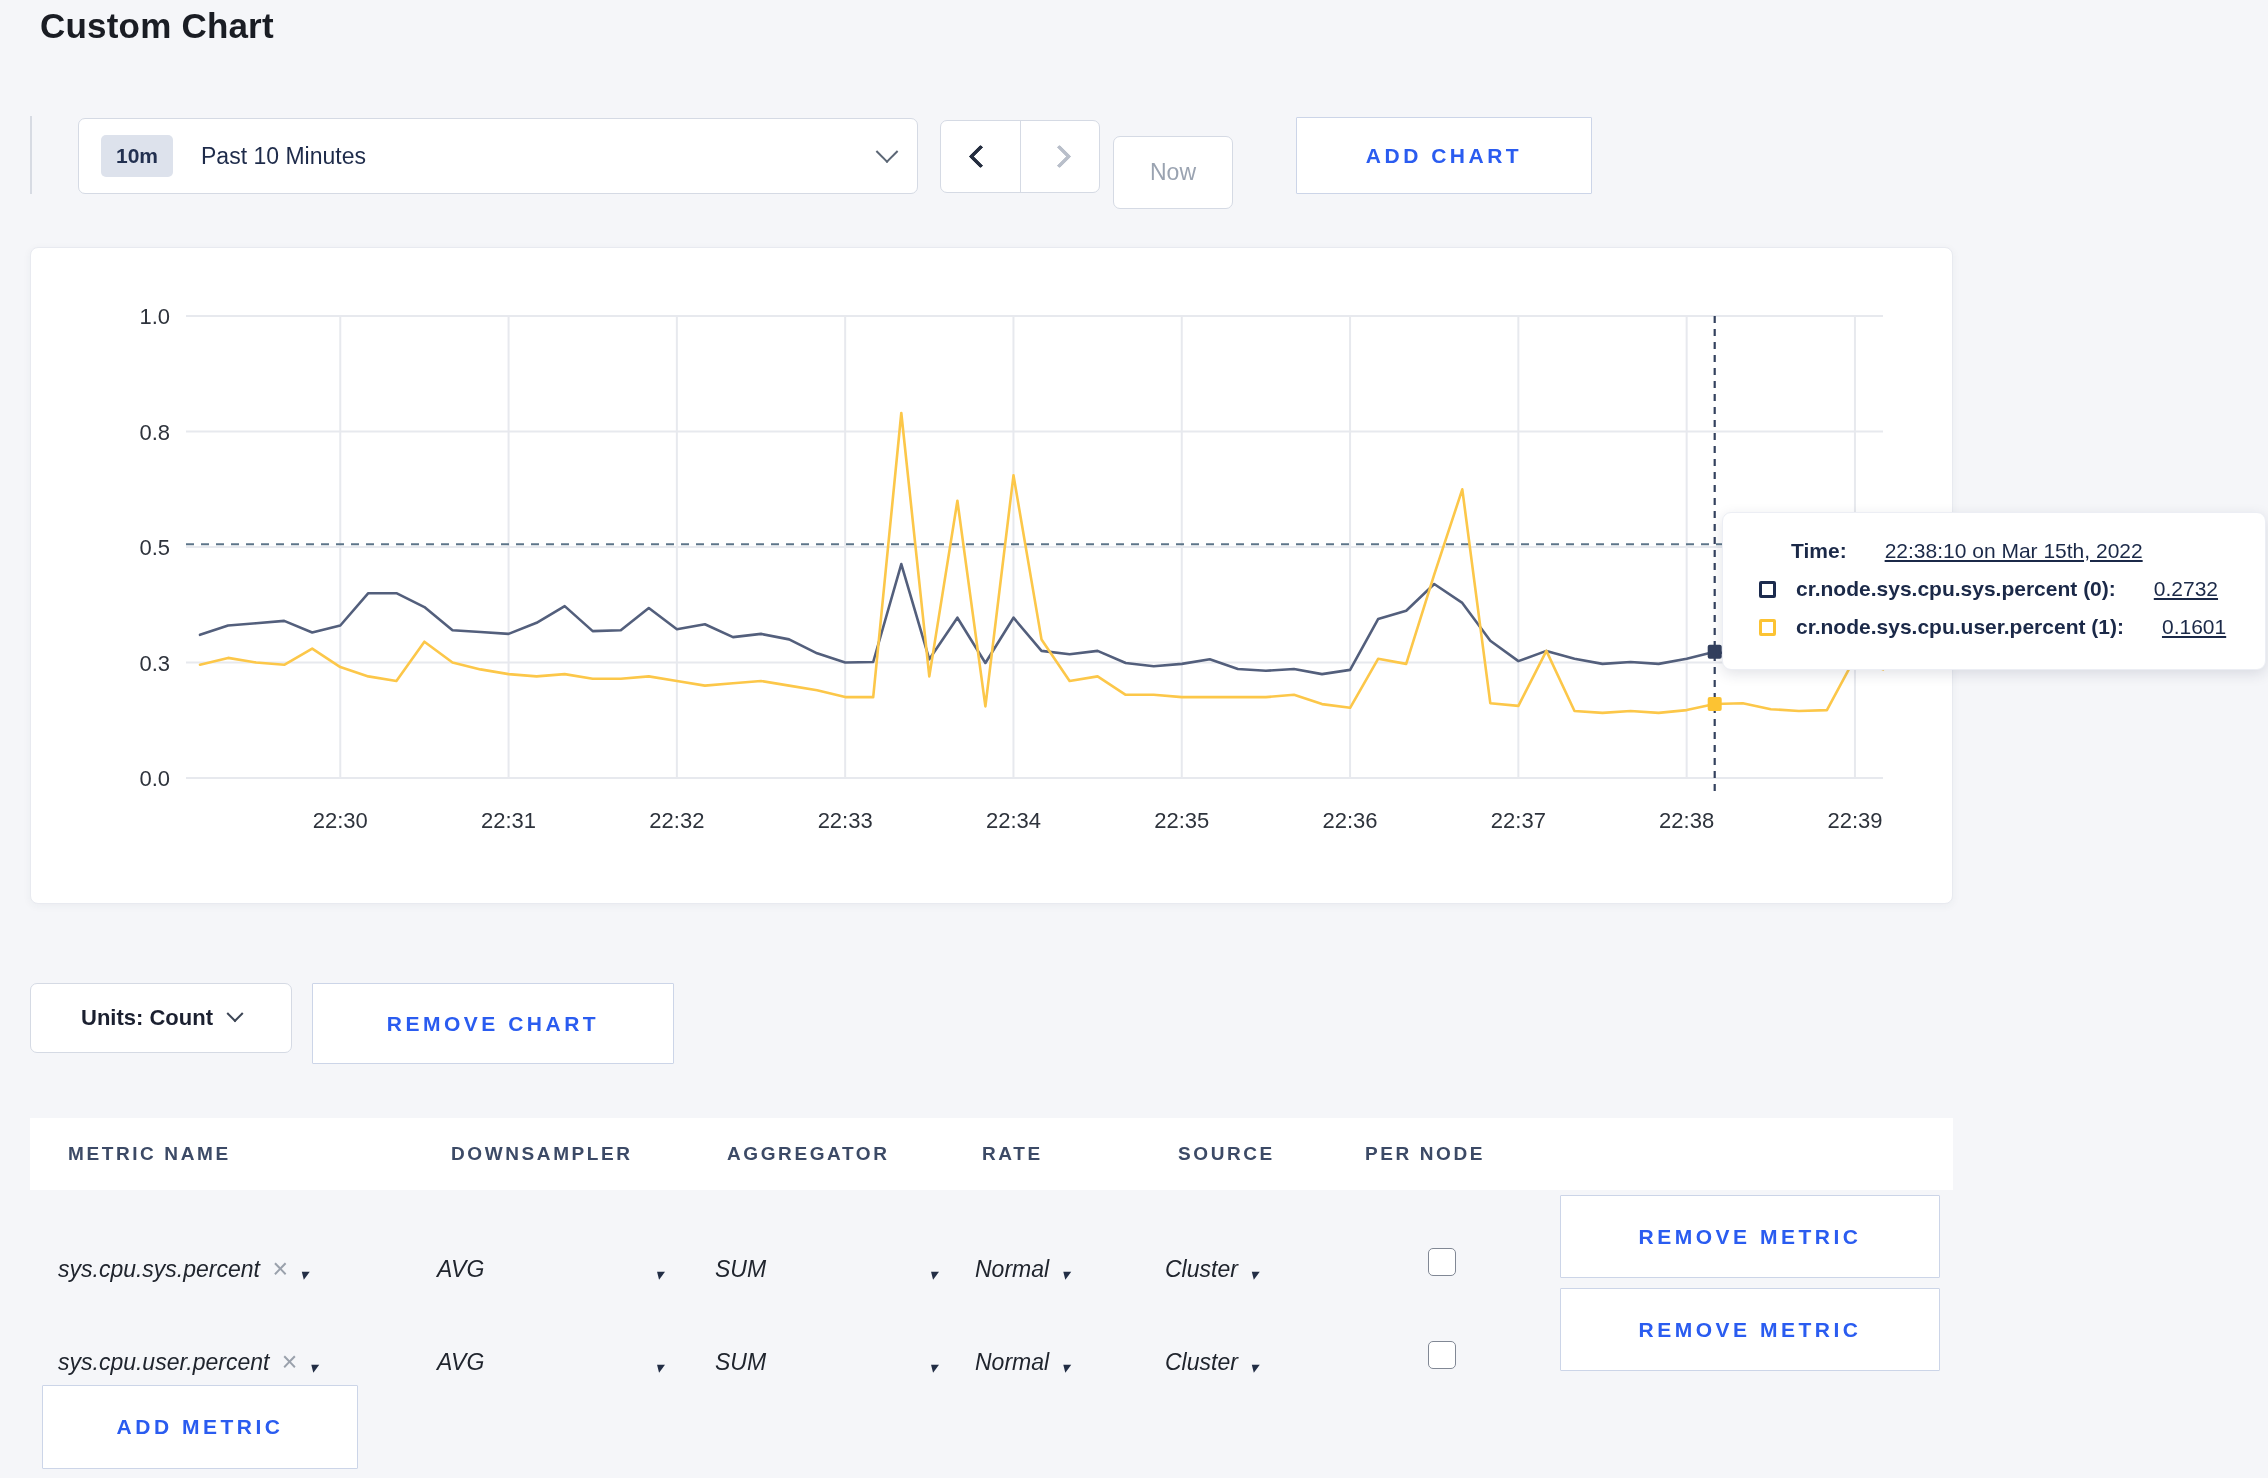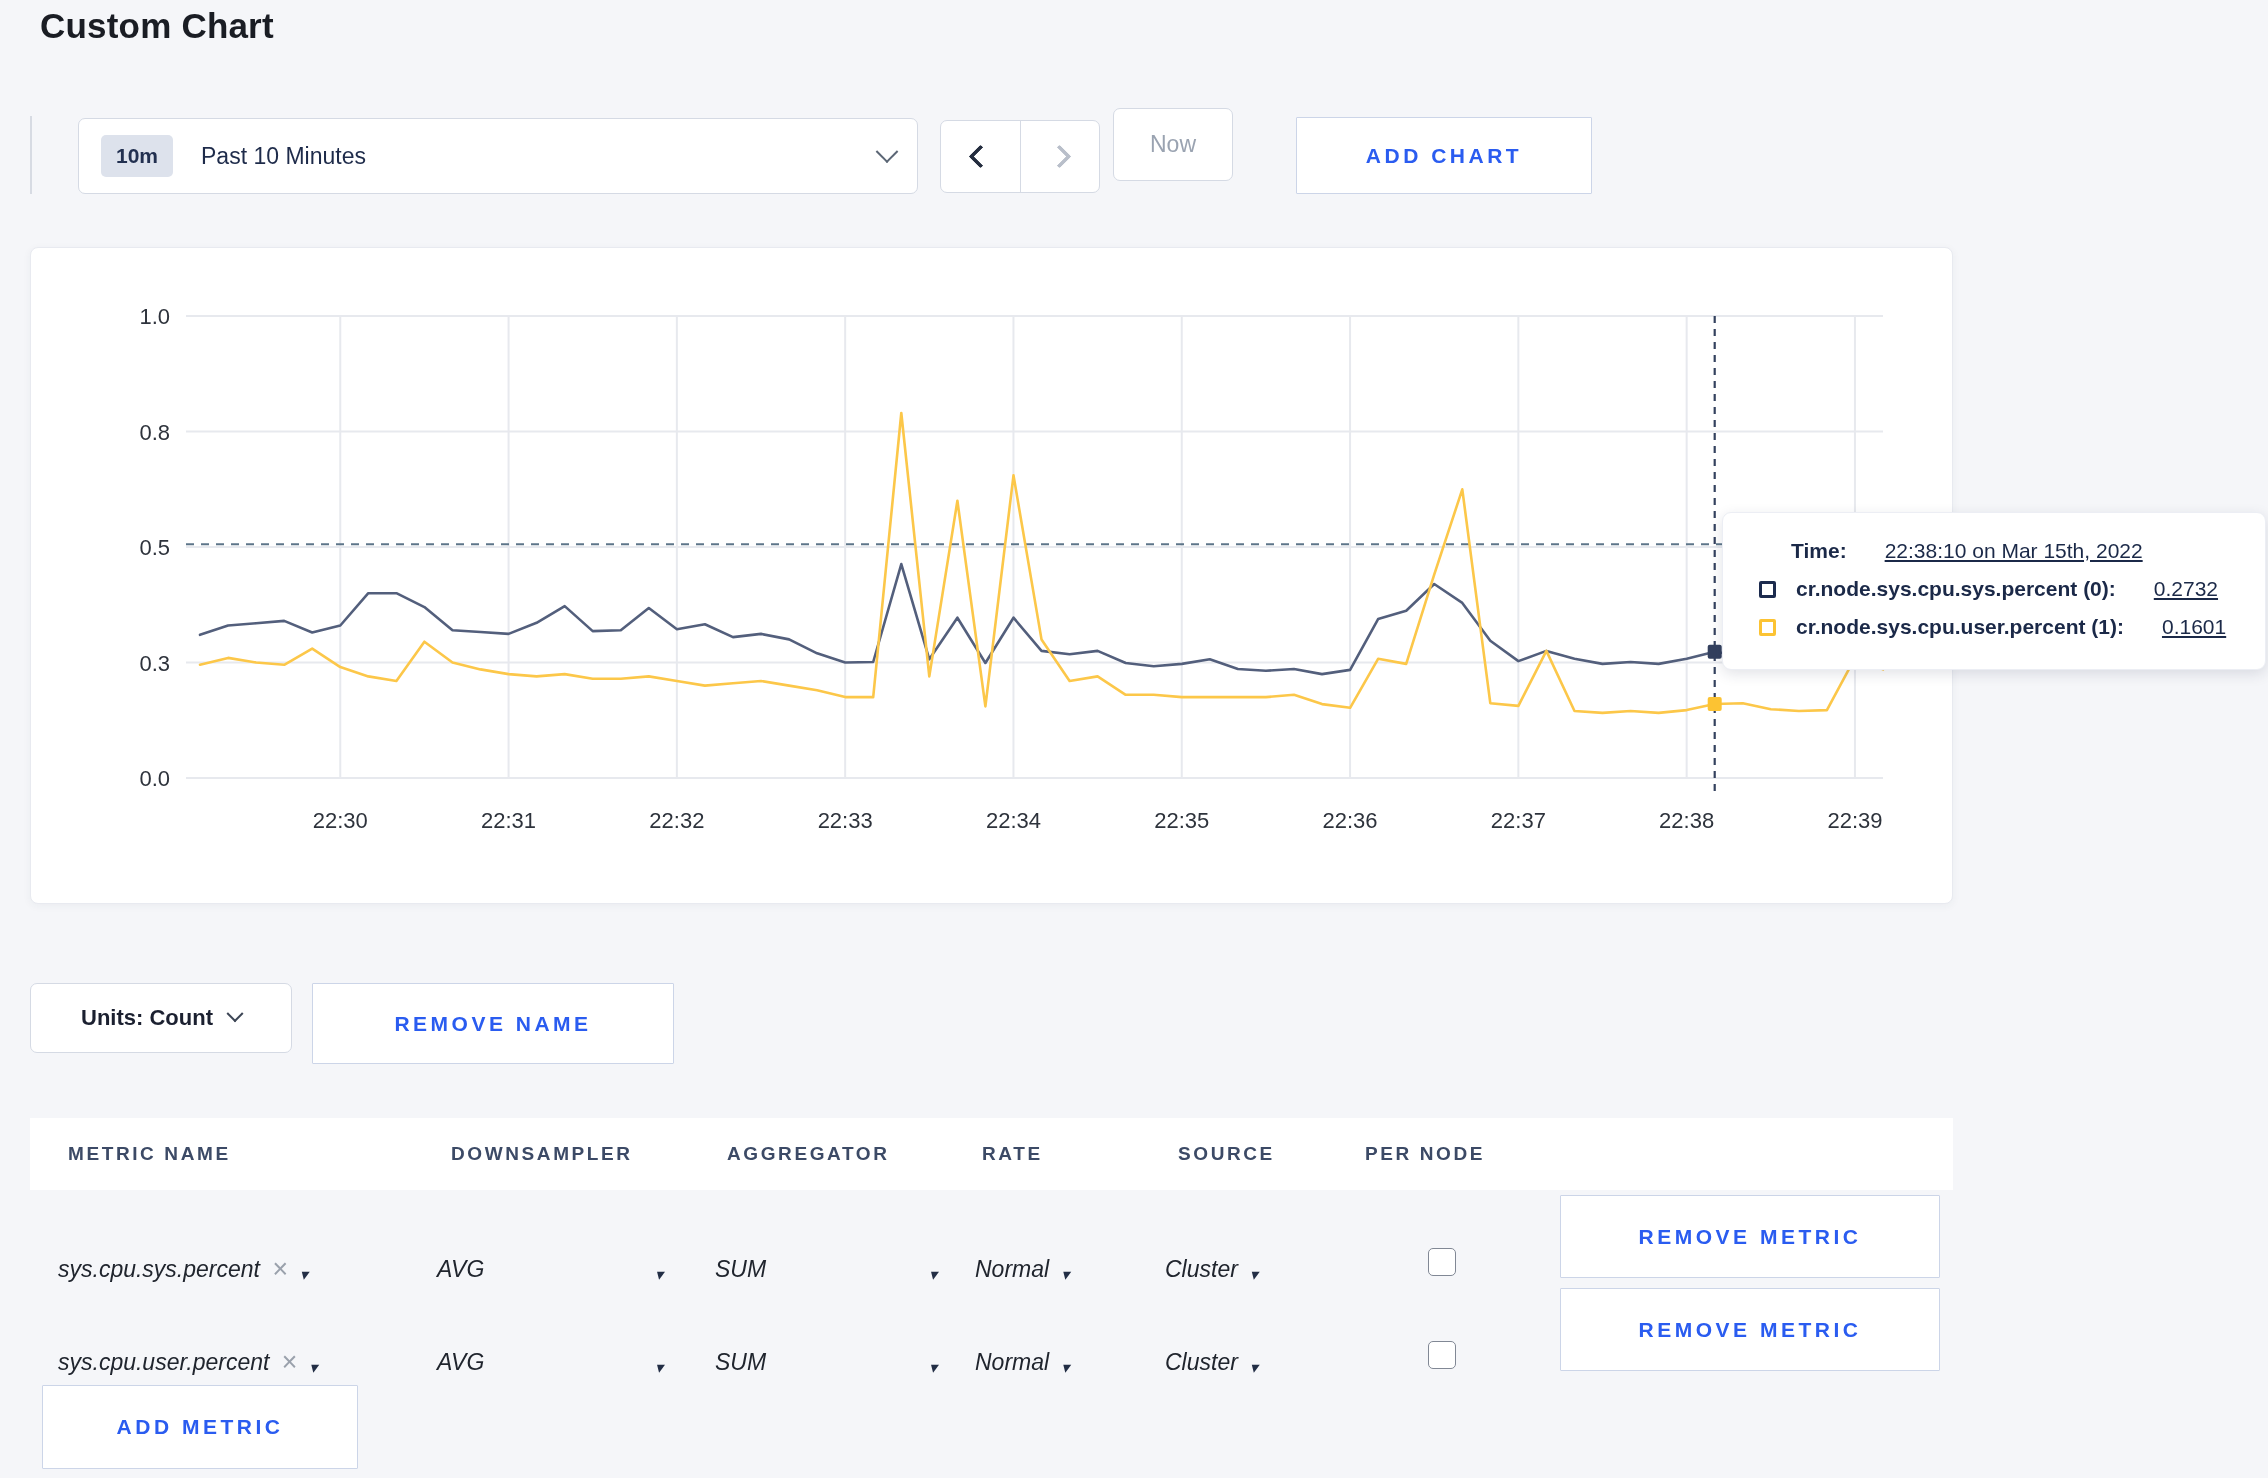--- a/index.html
+++ b/index.html
@@ -38,21 +38,21 @@
   }
 
   .pager { left: 940px; top: 120px; width: 160px; height: 73px;
     background: #fff; border: 1.5px solid #d5dae4; border-radius: 7px; display: flex; }
   .pager-half { flex: 1; display: flex; align-items: center; justify-content: center; cursor: pointer; }
   .pager-half + .pager-half { border-left: 1.5px solid #d5dae4; }
   .chev-left, .chev-right { width: 17px; height: 17px; border-style: solid; border-width: 0; }
   .chev-left  { border-left: 4px solid #242d3f; border-bottom: 4px solid #242d3f; transform: rotate(45deg); border-radius: 2px;}
   .chev-right { border-right: 4px solid #b9bfca; border-top: 4px solid #b9bfca; transform: rotate(45deg); border-radius: 2px;}
 
-  .now-btn { left: 1113px; top: 108px; width: 120px; height: 73px;
+  .now-btn { left: 1113px; top: 136px; width: 120px; height: 73px;
     background: #fff; border: 1.5px solid #d5dae4; border-radius: 7px;
     display: flex; align-items: center; justify-content: center;
     font-size: 23px; color: #9aa3b1; }
 
   .blue-btn {
     background: #fff; border: 1.5px solid #ccd5e8; border-radius: 1px;
     display: flex; align-items: center; justify-content: center;
     font-size: 21px; font-weight: 700; letter-spacing: 3.5px;
     cursor: pointer;
   }
@@ -183,21 +183,21 @@
     <span class="tt-sq" id="sq-user" style="border-color: rgb(252, 195, 51);"></span>
     <span class="tt-label">cr.node.sys.cpu.user.percent (1):</span>
     <span class="tt-val">0.1601</span>
   </div>
 </div>
 
 <div class="abs units-btn">
   <span>Units: Count</span>
   <span class="chev-down"></span>
 </div>
-<div class="abs blue-btn remove-chart accent-text" style="color: rgb(42, 92, 240);">REMOVE NAME</div>
+<div class="abs blue-btn remove-chart accent-text" style="color: rgb(42, 92, 240);">REMOVE CHART</div>
 
 <div class="abs tbl-header">
   <span class="th" style="left:38px">METRIC NAME</span>
   <span class="th" style="left:421px">DOWNSAMPLER</span>
   <span class="th" style="left:697px">AGGREGATOR</span>
   <span class="th" style="left:952px">RATE</span>
   <span class="th" style="left:1148px">SOURCE</span>
   <span class="th" style="left:1335px">PER NODE</span>
 </div>
 

